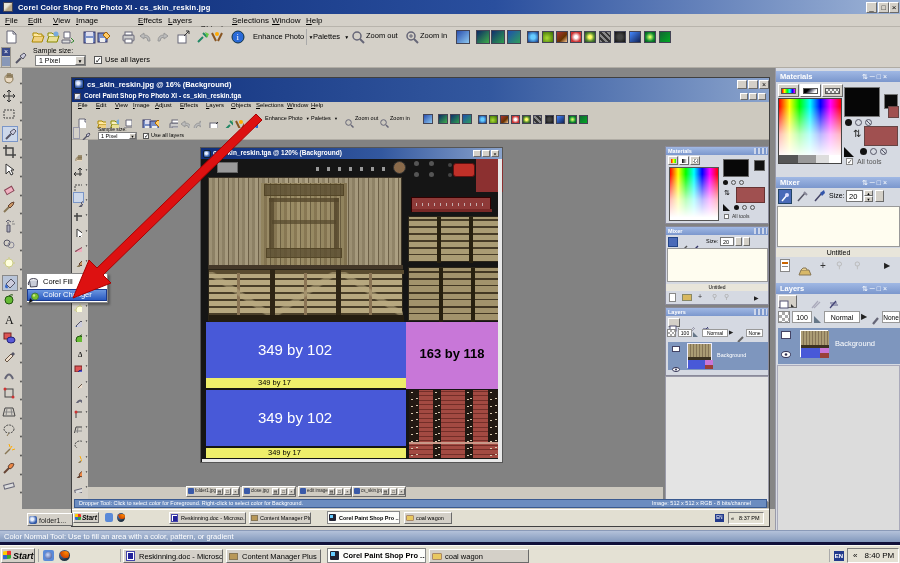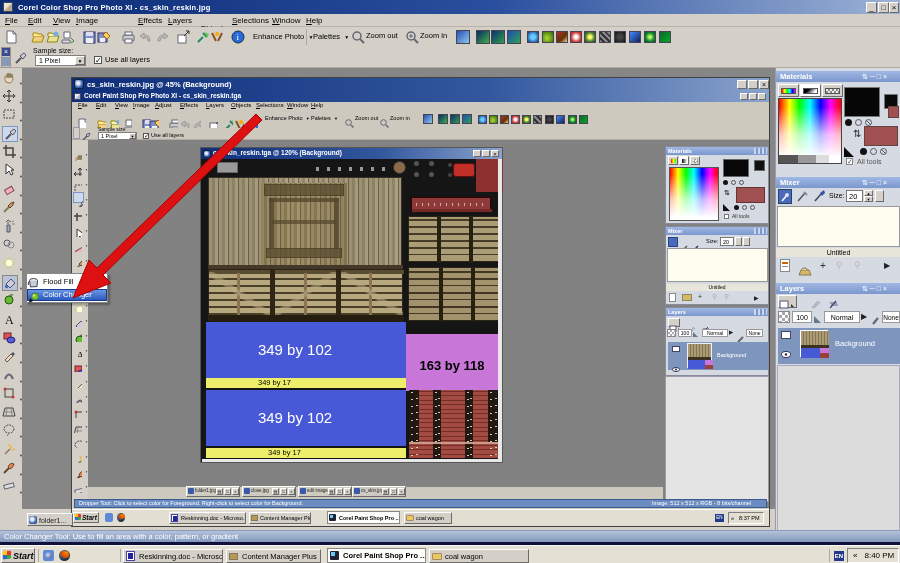--- a/index.html
+++ b/index.html
@@ -251,21 +251,21 @@
       <div class="abs" style="left:19px;top:422.20000000000005px;font-size:4px;color:#444;">▼</div>
     </div>
 
 <div class="abs" style="left:22px;top:68px;width:753px;height:460px;background:#868686;"></div>
 
 <div class="abs" style="left:22px;top:509px;width:753px;height:19px;background:#d4d0c8;"></div>
 
 <div class="abs" style="left:71px;top:77px;width:699px;height:450px;background:#d4d0c8;border:1px solid #404040;"></div>
 <div class="abs tgrad2" style="left:72px;top:78px;width:697px;height:13px;"></div>
 <div class="abs" style="left:74px;top:79px;width:10px;height:10px;background:radial-gradient(circle at 40% 40%,#e8f0ff 20%,#3a62b0 60%,#1a3a80);border:1px solid #123;border-radius:2px;"></div>
-<div class="abs wtxt" style="left:87px;top:80px;font-size:7.5px;">cs_skin_reskin.jpg @  45% (Background)</div>
+<div class="abs wtxt" style="left:87px;top:80px;font-size:7.5px;">cs_skin_reskin.jpg @  16% (Background)</div>
 <div class="abs b3" style="left:737px;top:80px;width:10px;height:9px;"></div>
 <div class="abs b3" style="left:748px;top:80px;width:10px;height:9px;"></div>
 <div class="abs b3" style="left:759px;top:80px;width:10px;height:9px;font-size:7px;text-align:center;line-height:8px;">×</div>
 
 <div id="jpg" class="abs" style="left:72px;top:91px;width:697px;height:435px;background:#cdc9bf;overflow:hidden;">
 
   <div class="abs tgrad2" style="left:0;top:0;width:697px;height:11px;"></div>
   <div class="abs" style="left:2px;top:2px;width:7px;height:7px;background:linear-gradient(135deg,#eee 40%,#a8b8d8 60%);border:1px solid #445;"></div>
   <div class="abs wtxt" style="left:12px;top:1px;font-size:6.5px;">Corel Paint Shop Pro Photo XI - cs_skin_reskin.tga</div>
   <div class="abs b3" style="left:668px;top:2px;width:8px;height:7px;"></div>
@@ -644,21 +644,21 @@
       <div class="abs" style="left:60px;top:0;width:4px;height:46px;background:#27200f;"></div>
     </div>
 
     <div class="abs" style="left:207px;top:119px;width:93px;height:54px;background:repeating-linear-gradient(0deg,#a2936c 0 5.5px,#423723 5.5px 7px);border:1px solid #2a2418;">
       <div class="abs" style="left:30px;top:0;width:4px;height:54px;background:#27200f;"></div>
       <div class="abs" style="left:62px;top:0;width:4px;height:54px;background:#27200f;"></div>
     </div>
 
     <div class="abs" style="left:5px;top:174px;width:200px;height:56px;background:#4859d8;color:#fff;font-size:15px;text-align:center;line-height:56px;padding-right:22px;">349 by 102</div>
 
-    <div class="abs" style="left:205px;top:174px;width:92px;height:57px;background:#c877d8;color:#000;font-size:13px;font-weight:bold;text-align:center;line-height:64px;font-family:'Liberation Sans',sans-serif;margin-top:12px;">163 by 118</div>
+    <div class="abs" style="left:205px;top:174px;width:92px;height:67px;background:#c877d8;color:#000;font-size:13px;font-weight:bold;text-align:center;line-height:64px;font-family:'Liberation Sans',sans-serif;">163 by 118</div>
 
     <div class="abs" style="left:5px;top:230px;width:200px;height:10px;background:#eeee6a;color:#000;font-size:7.5px;line-height:10px;"><span style="margin-left:52px;">349 by  17</span></div>
 
     <div class="abs" style="left:5px;top:242px;width:200px;height:56px;background:#4859d8;color:#fff;font-size:15px;text-align:center;line-height:56px;padding-right:22px;">349 by 102</div>
 
     <div class="abs" style="left:5px;top:300px;width:200px;height:10px;background:#eeee6a;color:#000;font-size:7.5px;line-height:10px;"><span style="margin-left:62px;">349 by  17</span></div>
     <div class="abs" style="left:297px;top:11px;width:4px;height:303px;background:#e8e8e8;"></div>
     <div class="abs" style="left:1px;top:311px;width:300px;height:3px;background:#e8e8e8;"></div>
 
     <div class="abs" style="left:208px;top:242px;width:89px;height:68px;background:repeating-linear-gradient(0deg,#a34a42 0 3.5px,#732e28 3.5px 4.5px);">
@@ -834,21 +834,21 @@
     </div>
     <div class="abs" style="left:57px;top:11px;font-size:7.5px;color:#fff;">Background</div>
   </div>
   <div class="abs" style="left:1px;top:297px;width:123px;height:168px;background:#dcdcdc;border:1px solid #aab;"></div>
   <div class="abs" style="left:0;top:466px;width:125px;height:9px;background:#aebad2;border-top:1px solid #8898b8;"></div>
 </div>
 
 <div class="abs b3" style="left:27px;top:513px;width:46px;height:13px;font-size:7px;line-height:13px;color:#222;padding-left:11px;">folder1...</div>
 <div class="abs" style="left:29px;top:516px;width:8px;height:8px;background:radial-gradient(circle at 40% 40%,#e8f0ff 20%,#3a62b0 60%,#1a3a80);border-radius:2px;"></div>
 
-<div class="abs" style="left:0;top:530px;width:900px;height:12px;background:linear-gradient(to bottom,#b4c2da,#8298bc);border-top:1px solid #8a9ab8;color:#fff;font-size:7.5px;line-height:11px;padding-left:4px;">Color Changer Tool: Use to fill an area with a color, pattern, or gradient</div>
+<div class="abs" style="left:0;top:530px;width:900px;height:12px;background:linear-gradient(to bottom,#b4c2da,#8298bc);border-top:1px solid #8a9ab8;color:#fff;font-size:7.5px;line-height:11px;padding-left:4px;">Color Normal Tool: Use to fill an area with a color, pattern, or gradient</div>
 <div class="abs" style="left:0;top:542px;width:900px;height:3px;background:#10103a;"></div>
 
 <div class="abs" id="task1" style="left:0;top:545px;width:900px;height:18px;background:#e4e1d4;border-top:1px solid #f8f8f2;">
   <div class="abs b3" style="left:1px;top:2px;width:34px;height:15px;font-size:9px;font-weight:bold;font-style:italic;line-height:14px;padding-left:11px;">Start</div>
   <div class="abs" style="left:3px;top:5px;width:8px;height:8px;background:conic-gradient(#e33 0 25%,#3a3 25% 50%,#36c 50% 75%,#fc0 75%);border-radius:1px;transform:skewY(-6deg);"></div>
   <div class="abs" style="left:38px;top:3px;width:1px;height:13px;background:#aaa;"></div>
   <div class="abs" style="left:43px;top:4px;width:11px;height:11px;background:#5a8ad8;border-radius:2px;">
         <div style="margin:2px;width:7px;height:7px;background:radial-gradient(circle at 40% 40%,#cdf,#348);border-radius:50%;"></div>
       </div>
   <div class="abs" style="left:59px;top:4px;width:11px;height:11px;background:radial-gradient(circle at 35% 35%,#68c,#234 60%);border-radius:50%;">
@@ -871,21 +871,21 @@
   <div class="abs" style="left:834px;top:5px;width:10px;height:10px;background:#223a8c;color:#fff;font-size:6px;text-align:center;line-height:10px;font-weight:bold;">EN</div>
   <div class="abs inset" style="left:847px;top:2px;width:52px;height:15px;font-size:8px;line-height:14px;background:#e4e1d4;"><span style="margin-left:5px;">«</span><span style="margin-left:7px;">8:40 PM</span></div>
 </div>
 
 <div class="abs" style="left:26px;top:273px;width:82px;height:30px;background:#fff;border:1px solid #888;box-shadow:2px 2px 2px rgba(0,0,0,0.3);"></div>
 <div class="abs" style="left:27px;top:275px;width:12px;height:12px;"><svg width="12" height="12">
         <ellipse cx="6.5" cy="3.5" rx="4" ry="2" fill="#f0f0f4" stroke="#445"></ellipse>
         <path d="M2.5 3.5 L3.5 10 L10 9.5 L10.5 3.5" fill="#c8ccd8" stroke="#445"></path>
         <path d="M2.5 4 Q0.5 6 1.5 8" stroke="#445" fill="none"></path>
       </svg></div>
-<div class="abs" style="left:43px;top:277px;font-size:7.5px;color:#000;">Flood Fill</div>
+<div class="abs" style="left:43px;top:277px;font-size:7.5px;color:#000;">Corel Fill</div>
 <div class="abs" style="left:27px;top:289px;width:80px;height:12px;background:linear-gradient(to bottom,#6a96e0,#2a5ac0);border:1px solid #1a3a90;"></div>
 <div class="abs" style="left:28px;top:290px;width:12px;height:12px;"><svg width="12" height="12">
         <circle cx="7" cy="4.5" r="3.5" fill="#7ac22a" stroke="#474"></circle>
         <circle cx="6" cy="3.5" r="1.2" fill="#c8e888"></circle>
         <path d="M1 11 L2 6 L5 9 Z" fill="#111"></path>
       </svg></div>
 <div class="abs wtxt" style="left:43px;top:290px;font-size:7.5px;font-weight:normal;color:#fff;">Color Changer</div>
 
 <svg class="abs" style="left:0;top:0;" width="300" height="320">
 <polygon points="73,298 111,283 103,275 262,120 256,114 97,268 89,260" fill="#dd1111" stroke="#aa0000" stroke-width="1"></polygon>

